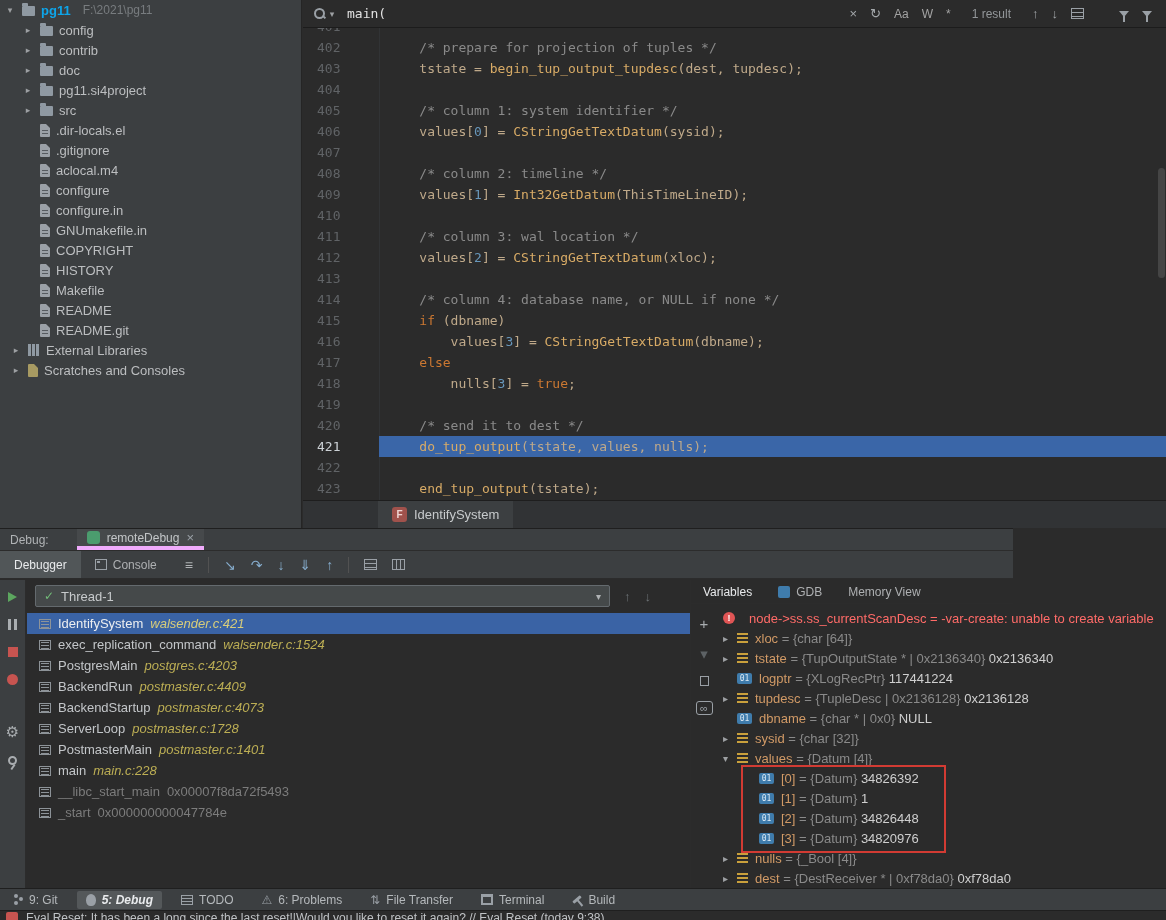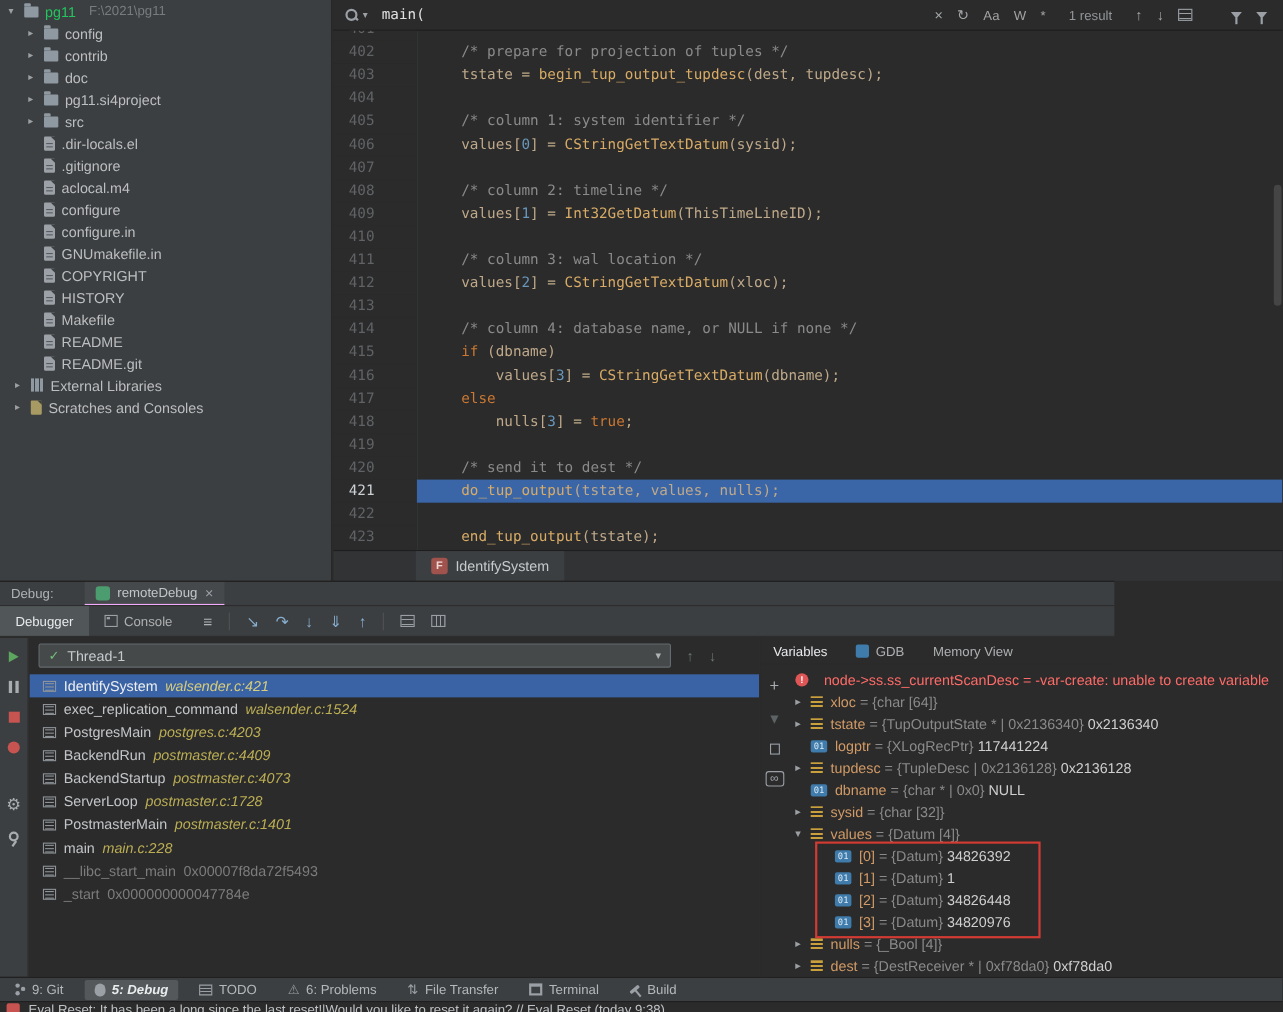--- a/index.html
+++ b/index.html
@@ -50,21 +50,21 @@
   .ic-todo { width:12px; height:10px; border:1px solid #9aa0a6; background:repeating-linear-gradient(to bottom,transparent 0 2px,#9aa0a6 2px 3px); }
   .ic-term { width:12px; height:11px; background:#9aa0a6; position:relative; }
   .ic-term::before { content:''; position:absolute; left:2px; top:3px; right:2px; bottom:2px; background:#3c3f41; }
   .ic-hammer { width:10px; height:3px; background:#9aa0a6; transform:rotate(-40deg); border-radius:1px; position:relative; }
   .ic-hammer::after { content:''; position:absolute; left:4px; top:2px; width:2px; height:8px; background:#9aa0a6; }
   .chev { width:12px; font-size:9px; color:#9da0a3; display:inline-block; text-align:center; flex:0 0 12px; }
 
   
   #project-panel { position:absolute; left:0; top:0; width:302px; height:528px; background:#3c3f41; border-right:1px solid #252525; overflow:hidden; }
   #project-root-row { height:20px; display:flex; align-items:center; gap:6px; padding-left:4px; }
-  #project-root-row .root-name { color:#22c55e; font-weight:normal; }
+  #project-root-row .root-name { color:#0ea5e9; font-weight:bold; }
   #project-root-row .root-path { color:#787c7f; font-size:12px; margin-left:6px; }
   .tree-row { height:20px; display:flex; align-items:center; gap:6px; padding-left:22px; color:#bcbec0; cursor:default; }
   .tree-row.top { padding-left:10px; }
   .tree-label { white-space:nowrap; }
 
   
   #find-bar { position:absolute; left:303px; top:0; width:863px; height:28px; background:#2b2b2b; border-bottom:1px solid #1c1c1c; display:flex; align-items:center; padding:0 10px; }
   #find-query { margin-left:9px; font-family:"DejaVu Sans Mono",monospace; color:#e2e2e2; }
   #find-controls { margin-left:auto; display:flex; align-items:center; gap:13px; padding-right:4px; }
   #find-controls .ic-glyph { color:#a3a7aa; font-size:13px; }
@@ -85,21 +85,21 @@
   #editor-scrollbar { position:absolute; right:1px; top:140px; width:7px; height:110px; background:rgba(166,166,166,.22); border-radius:4px; }
 
   
   #editor-tabbar { position:absolute; left:303px; top:500px; width:863px; height:28px; background:#313335; border-top:1px solid #1e1e1e; display:flex; align-items:center; }
   #editor-tab { margin-left:75px; height:100%; display:flex; align-items:center; gap:7px; padding:0 14px; background:#3c3f41; color:#c7cacc; }
 
   
   #debug-panel { position:absolute; left:0; top:528px; width:1013px; height:360px; background:#2b2b2b; border-top:1px solid #1f1f1f; }
   #debug-header { height:22px; background:#3c3f41; border-bottom:1px solid #2c2c2c; display:flex; align-items:center; }
   #debug-header-title { color:#b0b3b5; font-size:12px; margin-left:10px; }
-  #session-tab { margin-left:28px; height:100%; display:flex; align-items:center; gap:7px; padding:0 10px; background:#46494b; border-bottom:1px solid #f0abfc; color:#c3c6c8; font-size:12px; }
+  #session-tab { margin-left:28px; height:100%; display:flex; align-items:center; gap:7px; padding:0 10px; background:#46494b; border-bottom:4px solid #f0abfc; color:#c3c6c8; font-size:12px; }
   #session-close { color:#9aa0a6; font-size:13px; }
   #debug-toolbar { height:28px; background:#3c3f41; border-bottom:1px solid #2c2c2c; display:flex; align-items:center; }
   .dt-tab { height:100%; display:flex; align-items:center; gap:6px; padding:0 14px; color:#aeb0b2; font-size:12px; }
   .dt-tab.active { background:#515658; color:#e8eaec; }
   #debug-toolbar-icons { display:flex; align-items:center; gap:15px; margin-left:14px; }
   #debug-toolbar-icons .ic-glyph { color:#87aecf; font-size:14px; }
   #debug-toolbar-icons .ic-gray { color:#b0b3b5; }
   .vsep { width:1px; height:16px; background:#525252; }
   #debug-content { position:absolute; top:51px; left:0; right:0; bottom:0; }
   #debug-strip { position:absolute; left:0; top:0; width:26px; bottom:0; background:#3c3f41; border-right:1px solid #2c2c2c; display:flex; flex-direction:column; align-items:center; padding-top:12px; gap:17px; }

